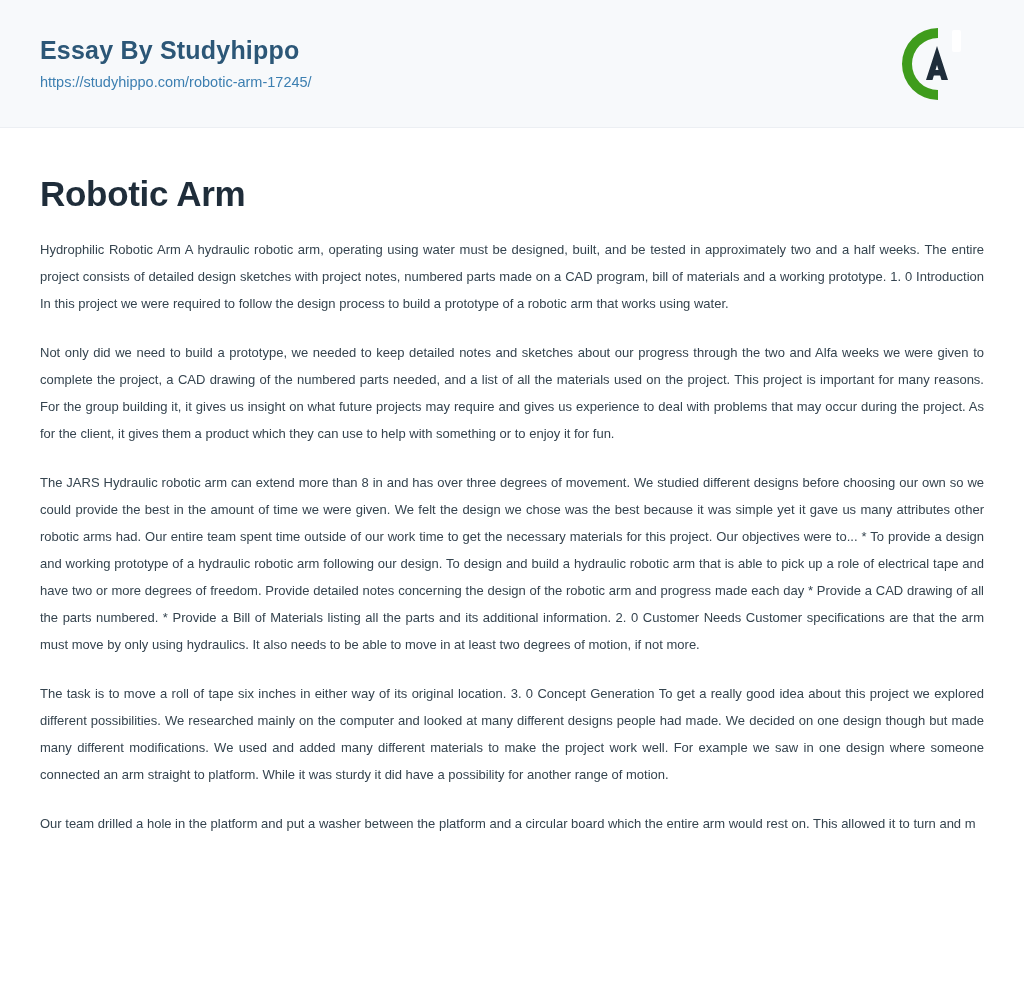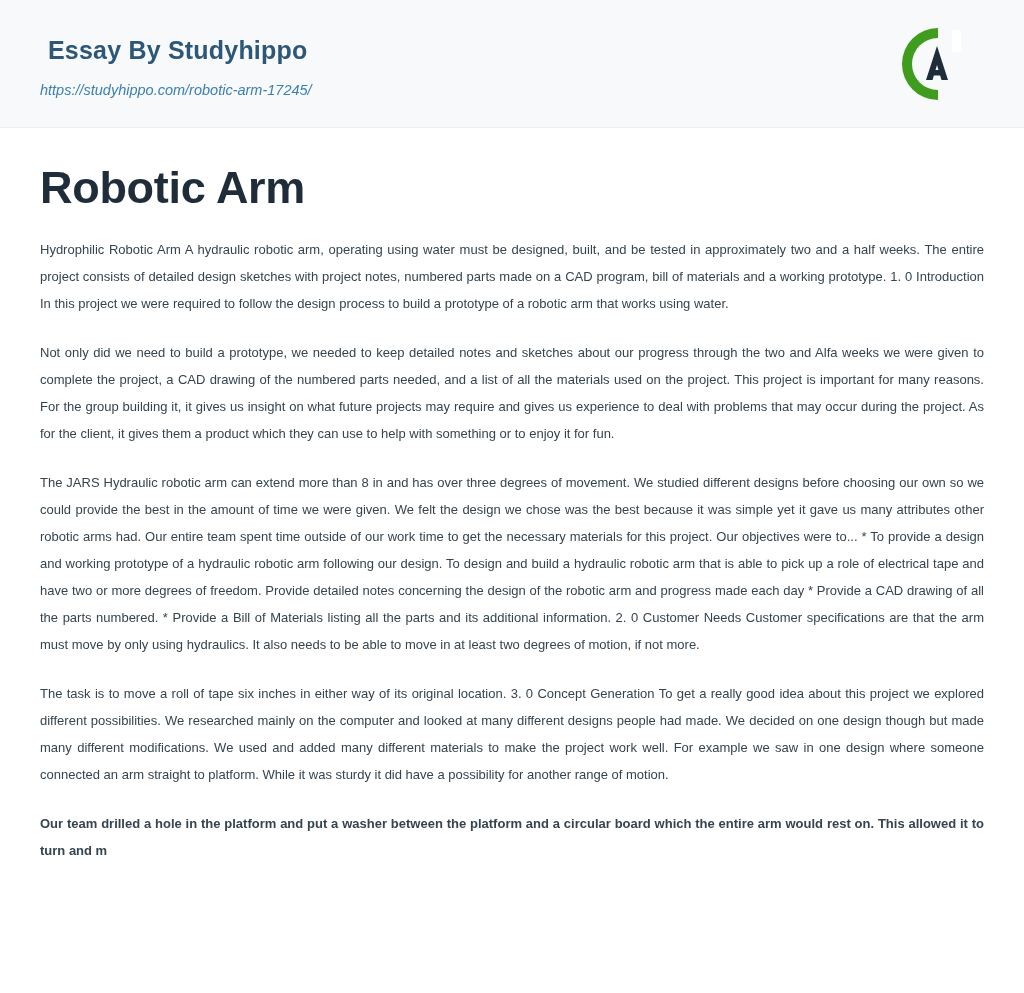--- a/index.html
+++ b/index.html
@@ -35,57 +35,56 @@
     flex-direction: column;
     justify-content: center;
     gap: 12px;
   }
   .site-title {
     font-size: 25px;
     font-weight: bold;
     color: #2c5777;
     letter-spacing: 0.2px;
     line-height: 1;
-    margin: 8px;
+    margin: 0;
   }
   .site-url {
     font-size: 14.5px;
     color: #3c7fb1;
     line-height: 1;
     text-decoration: none;
-    font-style: italic;
   }
   .logo {
     width: 84px;
     height: 84px;
     position: relative;
     margin-right: 4px;
   }
   .logo svg { display: block; }
 
   
   .article {
     padding: 34px 40px 40px 40px;
     box-sizing: border-box;
   }
   .article-title {
-    font-size: 45px;
+    font-size: 35px;
     font-weight: bold;
     color: #1f2d3a;
-    margin: 0 0 22px 0;
+    margin: 12px 0 22px 0;
     letter-spacing: -0.3px;
   }
   .article p {
     font-size: 13px;
     line-height: 27px;
     text-align: justify;
     color: #35444f;
     margin: 0 0 22px 0;
   }
-  .article p:last-child { margin-bottom: 0; font-weight: bold; }
+  .article p:last-child { margin-bottom: 0; }
 </style>
 </head>
 <body>
 
 <div class="page">
 
   <div class="header">
     <div class="header-left">
       <h1 class="site-title">Essay By Studyhippo</h1>
       <a class="site-url" href="#">https://studyhippo.com/robotic-arm-17245/</a>

